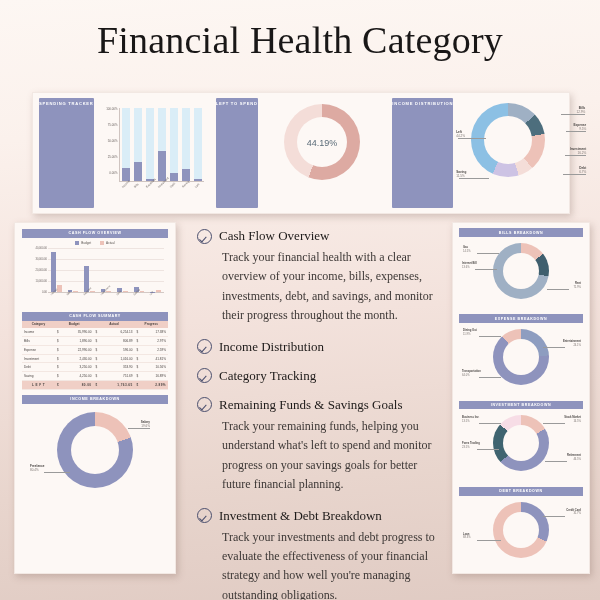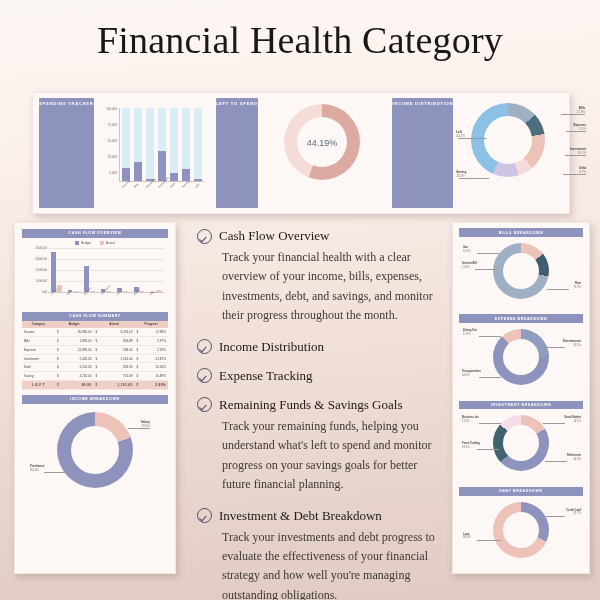--- a/index.html
+++ b/index.html
@@ -396,21 +396,21 @@
     </div>
     <div class="feat">
       <div class="feat-hd">
         <span class="chk"></span>
         <span class="feat-title">Income Distribution</span>
       </div>
     </div>
     <div class="feat">
       <div class="feat-hd">
         <span class="chk"></span>
-        <span class="feat-title">Expense Tracking</span>
+        <span class="feat-title">Category Tracking</span>
       </div>
     </div>
     <div class="feat">
       <div class="feat-hd">
         <span class="chk"></span>
         <span class="feat-title">Remaining Funds &amp; Savings Goals</span>
       </div>
       <div class="feat-body">Track your remaining funds, helping you understand what's left to spend and monitor progress on your savings goals for better future financial planning.</div>
     </div>
     <div class="feat">

